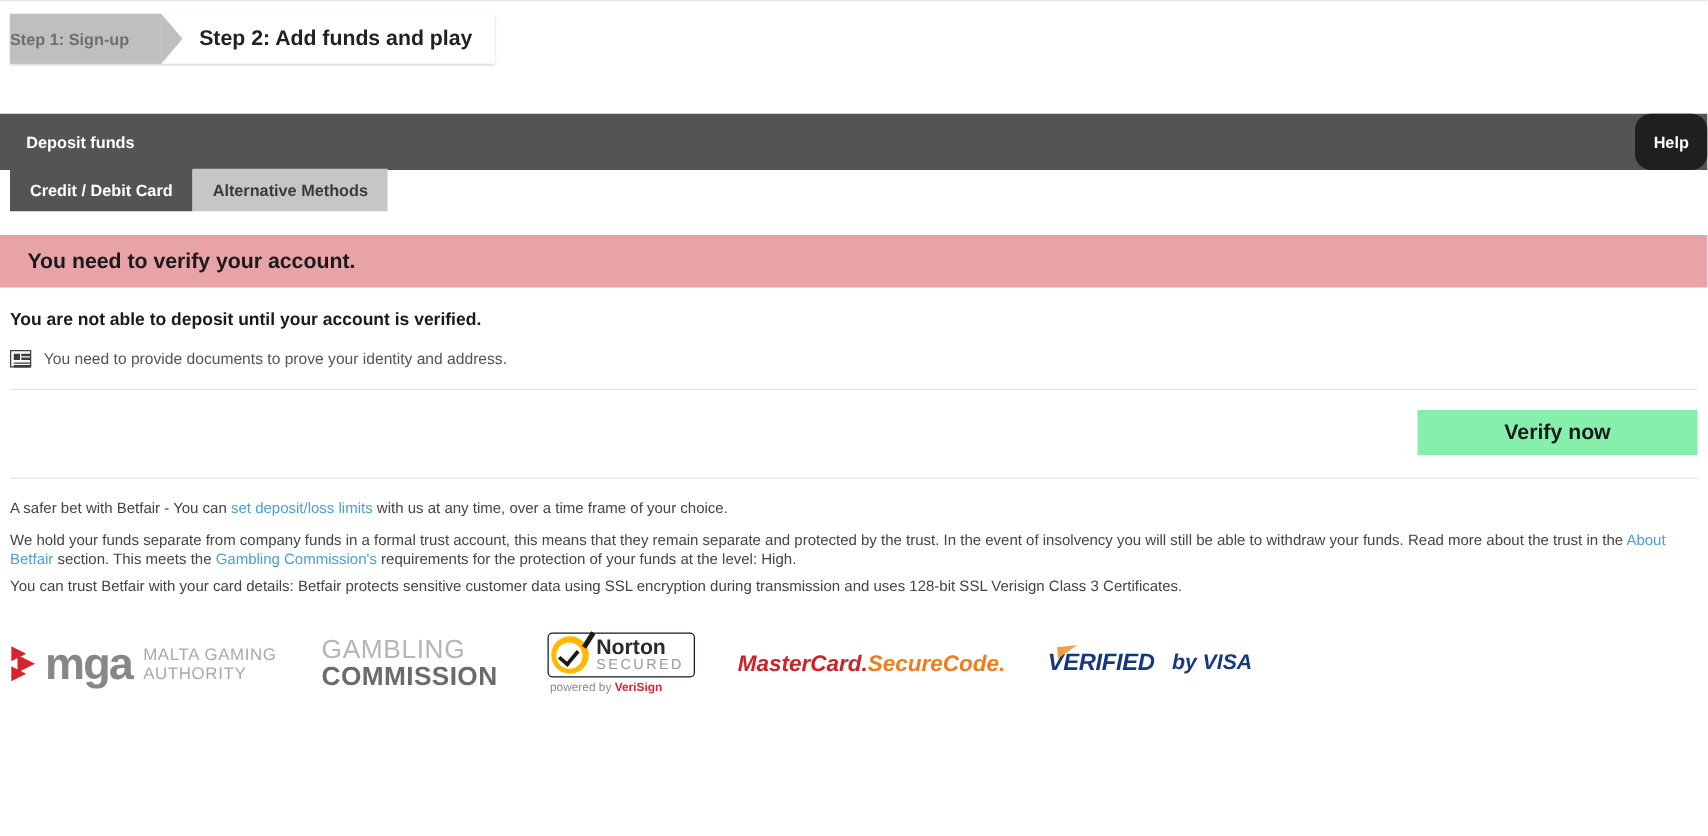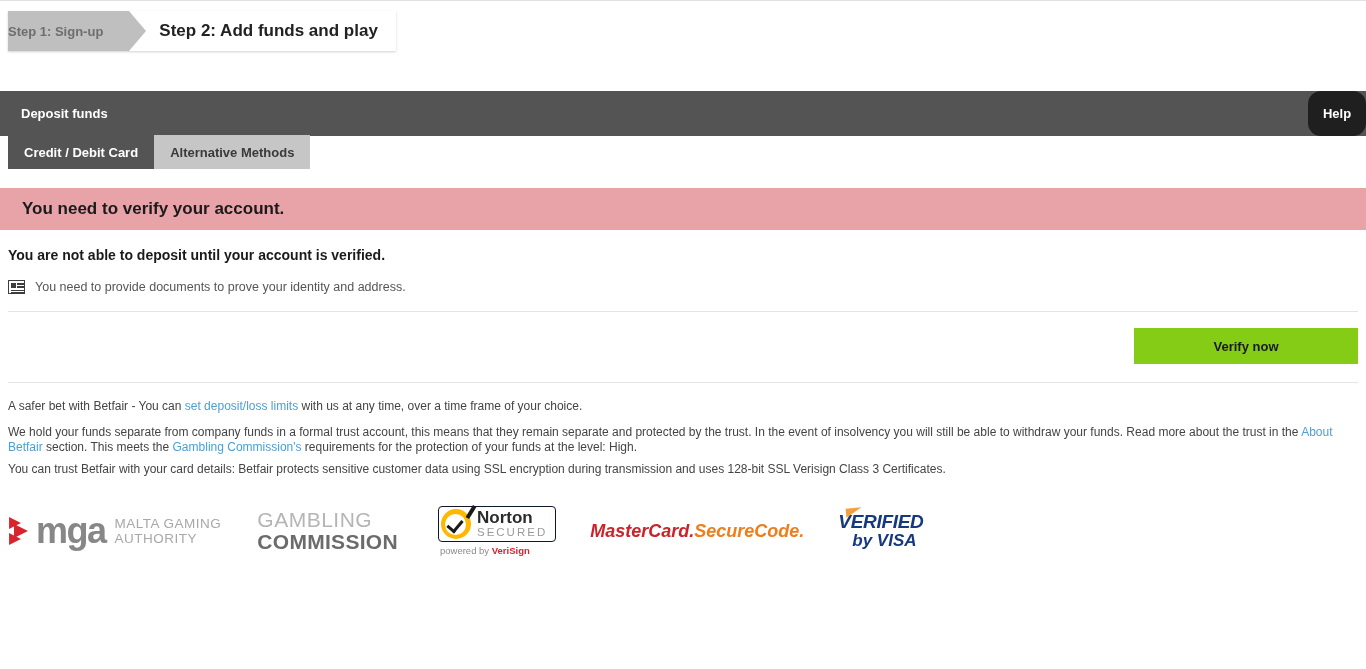--- a/index.html
+++ b/index.html
@@ -202,24 +202,24 @@
     background: #e4e4e4;
   }
   .divider.top { top: 311px; }
   .divider.bottom { top: 382px; }
   .verify-btn {
     position: absolute;
     top: 328px;
     left: 1134px;
     width: 224px;
     height: 36px;
-    background: #84cc16;
+    background: #86efac;
     border: none;
     color: #1a1a1a;
-    font-size: 13px;
+    font-size: 17px;
     font-weight: bold;
     font-family: "Liberation Sans", sans-serif;
     cursor: pointer;
   }
 
   
   .legal {
     position: absolute;
     left: 8px;
     width: 1350px;
@@ -368,21 +368,21 @@
   }
   .mc-2 {
     font-size: 18px;
     font-weight: bold;
     font-style: italic;
     color: #f07d1a;
     line-height: 19px;
   }
 
   
-  .visa { flex-direction: column; align-items: flex-start; position: relative; }
+  .visa { align-items: flex-start; position: relative; }
   .visa-1 {
     font-size: 19px;
     font-weight: bold;
     font-style: italic;
     color: #16387e;
     line-height: 20px;
     letter-spacing: -0.3px;
   }
   .visa-2 {
     font-size: 17px;

